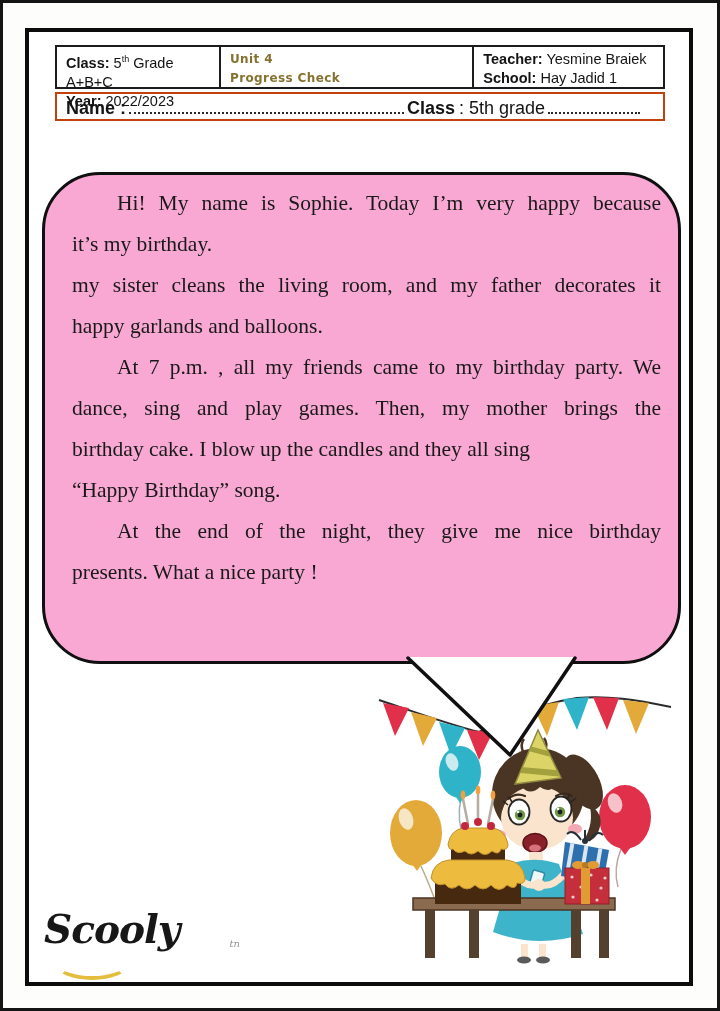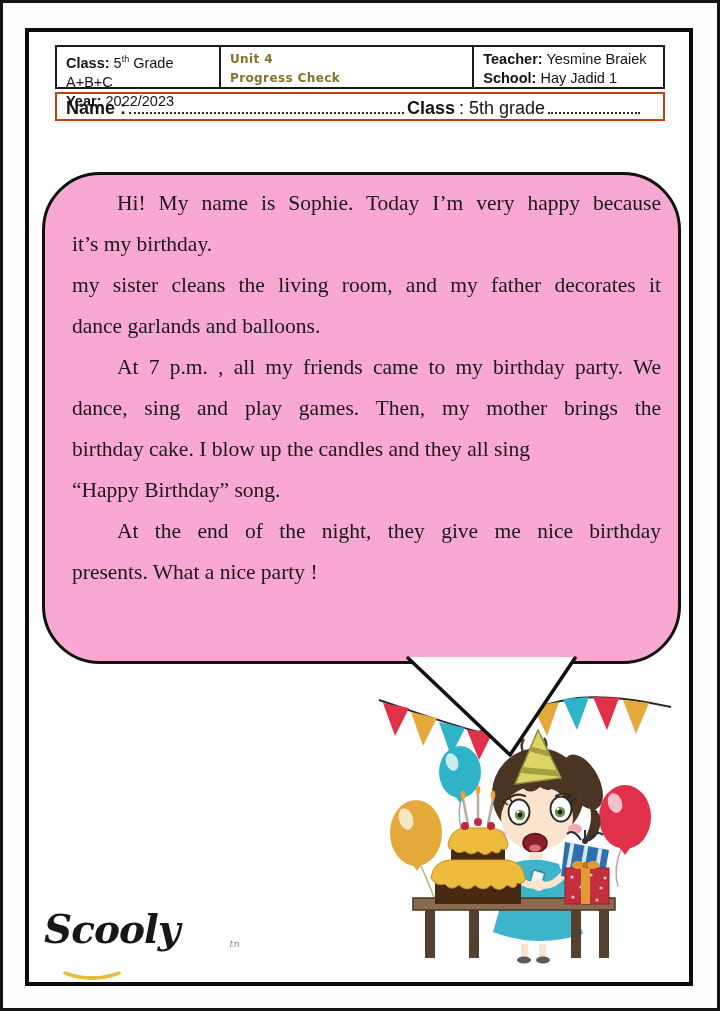--- a/index.html
+++ b/index.html
@@ -86,21 +86,21 @@
   <span class="leader"></span>
   <b>Class</b>
   <span style="margin-left:4px;">: 5th grade</span>
   <span class="leader short"></span>
 </div>
 
 <div class="bubble">
   <div class="pline j ind">Hi! My name is Sophie. Today I’m very happy because</div>
   <div class="pline">it’s my birthday.</div>
   <div class="pline j">my sister cleans the living room, and my father decorates it</div>
-  <div class="pline">dance garlands and balloons.</div>
+  <div class="pline">happy garlands and balloons.</div>
   <div class="pline j ind">At 7 p.m. , all my friends came to my birthday party. We</div>
   <div class="pline j">dance, sing and play games. Then, my mother brings the</div>
   <div class="pline">birthday cake. I blow up the candles and they all sing</div>
   <div class="pline">“Happy Birthday” song.</div>
   <div class="pline j ind">At the end of the night, they give me nice birthday</div>
   <div class="pline">presents. What a nice party !</div>
 </div>
 
 <svg class="illus-svg" width="300" height="295" viewBox="0 0 300 295">
   <defs>

